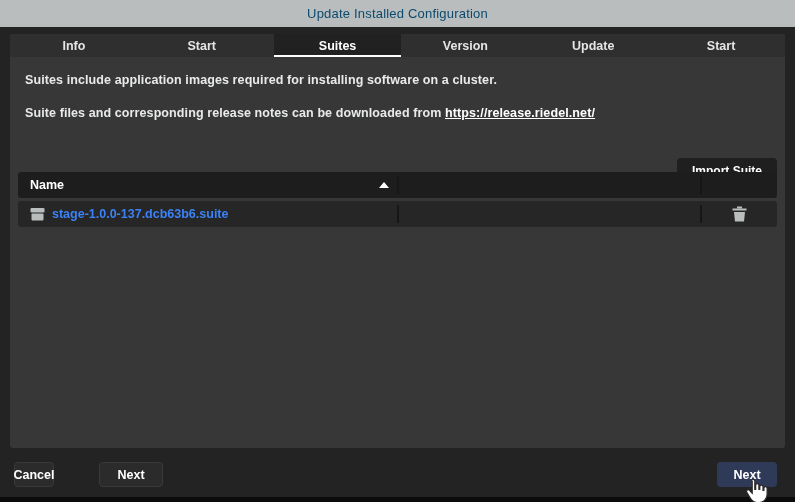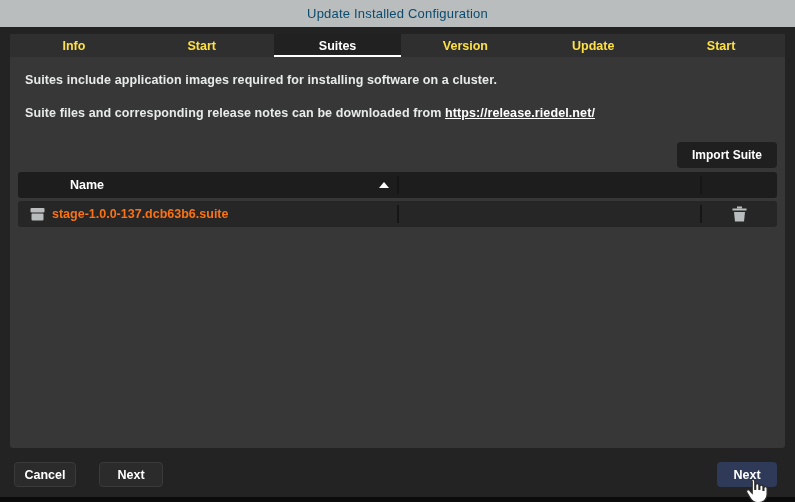--- a/index.html
+++ b/index.html
@@ -14,77 +14,77 @@
     position:absolute;left:0;top:0;width:795px;height:27px;background:#b9bdbd;
     display:flex;align-items:center;justify-content:center;
     color:#0c4a6e;font-size:13px;letter-spacing:.2px;
   }
   .tabbar{
     position:absolute;left:10px;top:34px;width:775px;height:23px;
     background:#2f2f2f;display:flex;
   }
   .tab{
     flex:1 1 0;display:flex;align-items:center;justify-content:center;
-    color:#fde047;font-weight:700;font-size:12.5px;cursor:pointer;white-space:nowrap;
+    color:#e5e5e5;font-weight:700;font-size:12.5px;cursor:pointer;white-space:nowrap;
   }
   .tab.active{
     background:#212121;color:#ffffff;
     box-shadow:inset 0 -2px 0 0 #ffffff;
     margin-left:8px;
   }
   .panel{
     position:absolute;left:10px;top:57px;width:775px;height:391px;
     background:#373737;border-radius:0 0 3px 3px;
   }
   .para{
     position:absolute;left:15px;right:20px;
     color:#e9ebeb;font-weight:700;font-size:12.5px;letter-spacing:.1px;
   }
   .para1{top:16px;}
   .para2{top:49px;}
   .para a{color:#ffffff;text-decoration:underline;cursor:pointer;}
   .import-btn{
-    position:absolute;right:8px;top:85px;height:26px;padding:0 15px;
+    position:absolute;right:8px;top:101px;height:26px;padding:0 15px;
     background:#1f1f1f;border:none;border-radius:4px;
     color:#ffffff;font-weight:700;font-size:12px;
     font-family:"Liberation Sans",sans-serif;
     display:flex;align-items:center;cursor:pointer;
   }
   .table-header,.table-row{
     position:absolute;left:8px;width:759px;height:26px;border-radius:3px;
     display:flex;align-items:center;
   }
   .table-header{top:115px;background:#1d1d1d;cursor:pointer;}
   .table-row{top:144px;background:#262626;cursor:pointer;}
   .cell-name{
     width:379px;height:100%;display:flex;align-items:center;
     padding-left:12px;box-sizing:border-box;
   }
   .cell-mid{width:301px;height:100%;}
   .cell-action{
     flex:1;height:100%;display:flex;align-items:center;justify-content:center;
   }
   .v-divider{width:2px;height:18px;background:#161616;flex:0 0 auto;}
-  .header-label{color:#ffffff;font-weight:700;font-size:12.5px;margin-left:40px;}
-  .row-label{color:#f97316;font-weight:700;font-size:12.5px;margin-left:7px;}
+  .header-label{color:#ffffff;font-weight:700;font-size:12.5px;}
+  .row-label{color:#3b82f6;font-weight:700;font-size:12.5px;margin-left:7px;}
   .sort-arrow{
     margin-left:auto;margin-right:8px;
     width:0;height:0;
     border-left:5px solid transparent;border-right:5px solid transparent;
     border-bottom:6px solid #ffffff;
   }
   .suite-icon{display:flex;align-items:center;}
   .trash-btn{background:none;border:none;padding:2px;cursor:pointer;display:flex;}
   .fbtn{
     position:absolute;top:462px;height:25px;border-radius:4px;
     display:flex;align-items:center;justify-content:center;
     color:#ffffff;font-weight:700;font-size:12.5px;
     font-family:"Liberation Sans",sans-serif;cursor:pointer;box-sizing:border-box;
   }
-  .btn-cancel{left:14px;width:62px;background:#2b2b2b;border:1px solid #3a3a3a;}
+  .btn-cancel{left:14px;width:40px;background:#2b2b2b;border:1px solid #3a3a3a;}
   .btn-back{left:99px;width:64px;background:#2b2b2b;border:1px solid #3a3a3a;}
   .btn-next{left:717px;width:60px;background:#2e3a57;border:none;}
   .cursor{position:absolute;left:744px;top:477px;z-index:20;pointer-events:none;}
 </style>
 </head>
 <body>
 
 <div class="dialog">
 
   <div class="titlebar">

